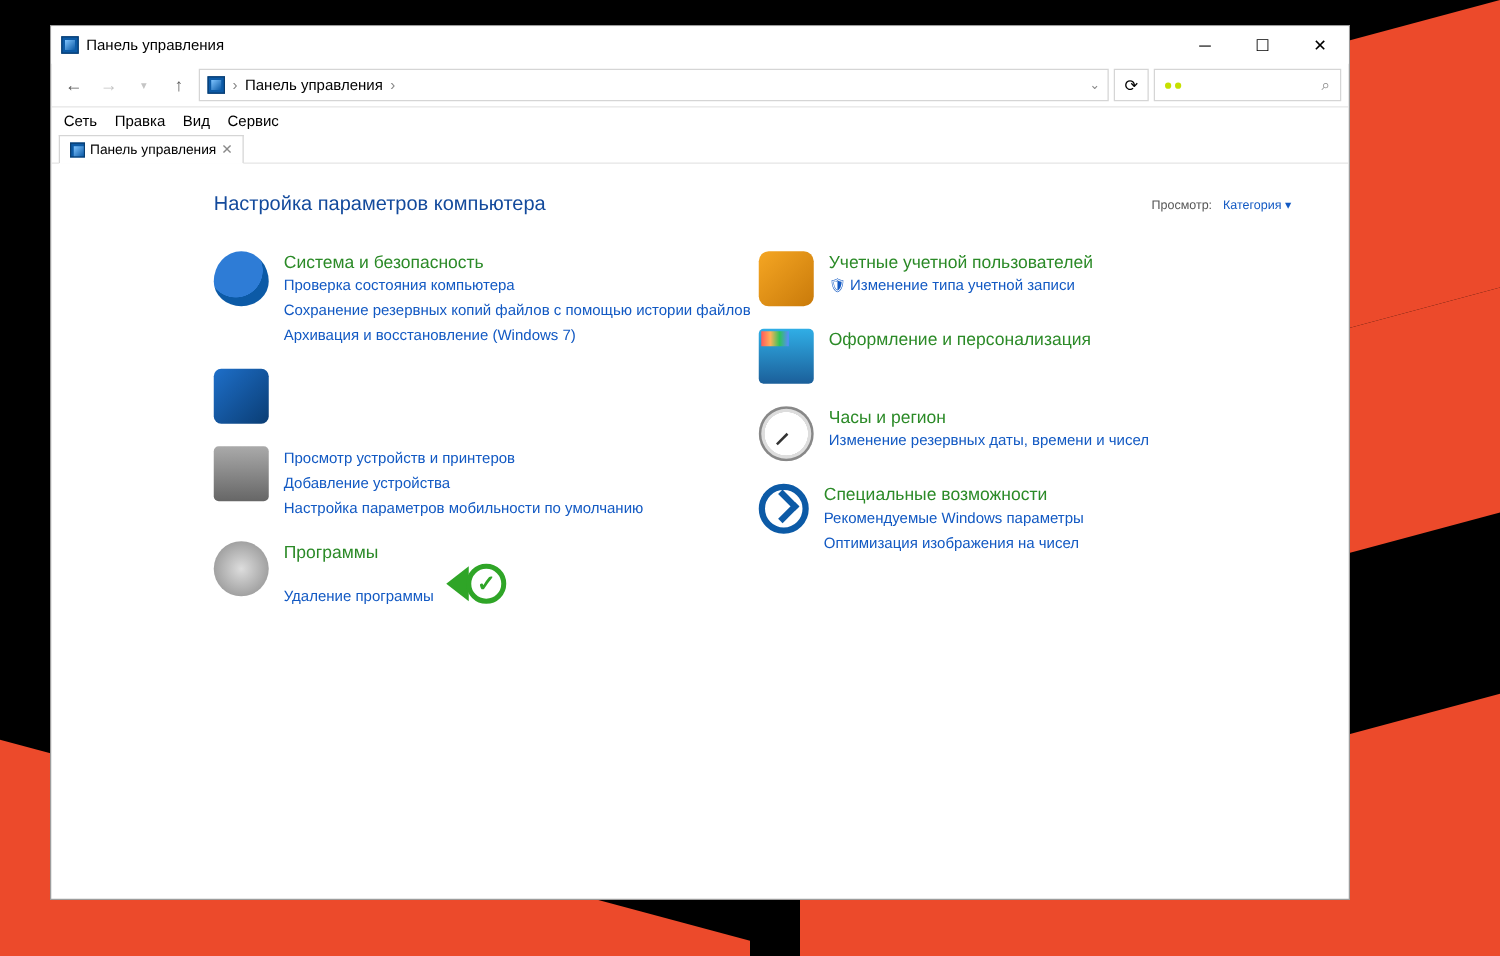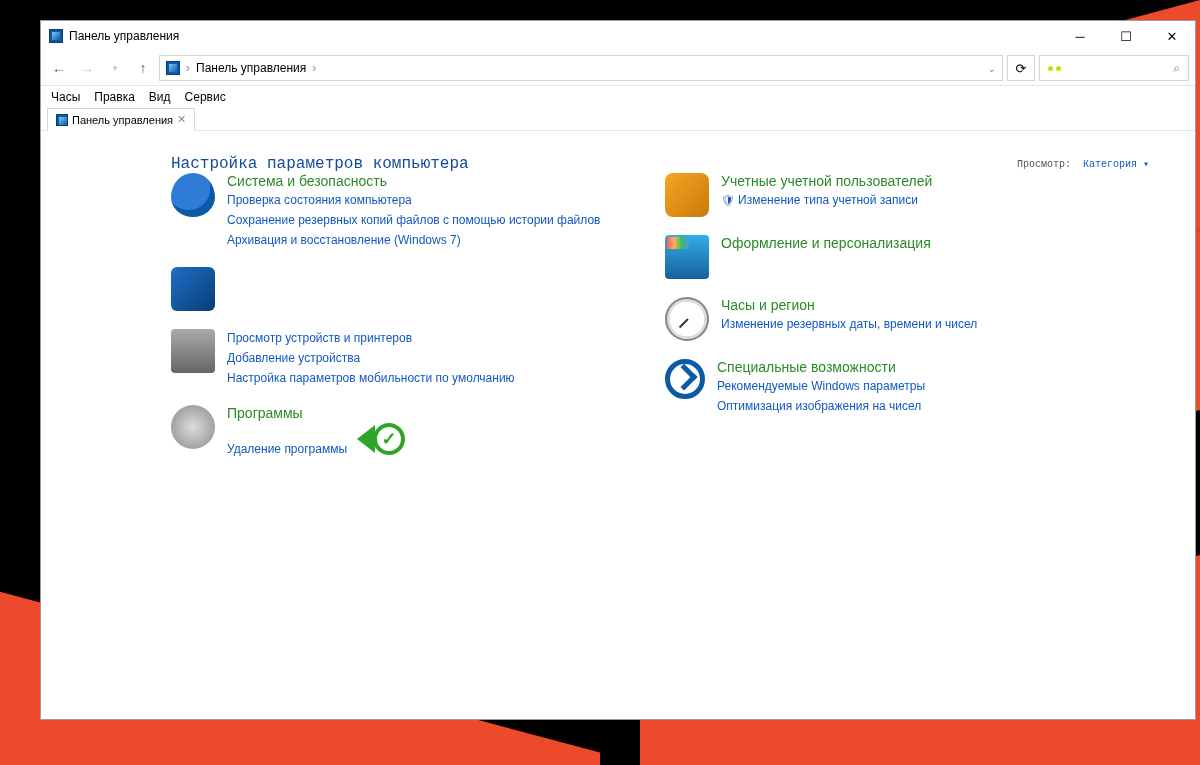--- a/index.html
+++ b/index.html
@@ -17,21 +17,21 @@
   background: #000;
 }
 .wallpaper .red1 { position:absolute; top:0; right:0; width:420px; height:230px; background:#ec4a2b; transform:skewY(-15deg); transform-origin:top right;}
 .wallpaper .red2 { position:absolute; top:230px; right:0; width:340px; height:180px; background:#ec4a2b; transform:skewY(-15deg); transform-origin:top right;}
 .wallpaper .red3 { position:absolute; bottom:-50px; right:0; width:560px; height:260px; background:#ec4a2b; transform:skewY(-15deg); transform-origin:bottom right;}
 .wallpaper .red4 { position:absolute; bottom:-100px; left:-100px; width:700px; height:300px; background:#ec4a2b; transform:skewY(15deg); transform-origin:bottom left;}
 
 .window {
   position: absolute;
   left: 40px; top: 20px;
-  width: 1156px; height: 700px;
+  width: 1040px; height: 700px;
   background: #fff;
   border: 1px solid #9c9c9c;
   display: flex;
   flex-direction: column;
   justify-content: center;
 }
 .titlebar {
   display:flex; align-items:center; justify-content:space-between;
   height: 30px; padding: 0 0 0 8px;
   background:#fff;
@@ -57,21 +57,21 @@
 .searchbox .dot{width:5px;height:5px;background:#c6e000;border-radius:50%;}
 
 .menubar { display:flex; gap:14px; padding:4px 10px; font-size:12px; color:#000;}
 .tabstrip { display:flex; padding:0 6px; border-bottom:1px solid #e5e5e5; font-size:11px;}
 .tab { display:flex; align-items:center; gap:4px; padding:4px 8px; border:1px solid #d5d5d5; border-bottom:1px solid #fff; background:#fff; margin-bottom:-1px;}
 .tab .tab-close{color:#888;font-size:11px;}
 
 .content {
   flex:1; padding: 24px 36px 24px 130px; overflow:auto;
 }
-.page-header { display:flex; justify-content:space-between; align-items:center; padding-right:10px;font-family:Liberation Mono, monospace;}
+.page-header { display:flex; justify-content:space-between; align-items:center; margin-bottom:28px; padding-right:10px;}
 .page-title { color:#134a9c; font-size:16px; font-weight:400;}
 .view-by { font-size:10px; color:#555;}
 .view-link { color:#1259c3; margin-left:6px;}
 
 .categories { display:flex; }
 .col { flex:1; display:flex; flex-direction:column; gap:18px;}
 .cat { display:flex; gap:12px;}
 .cat-icon { width:44px; height:44px; flex-shrink:0; position:relative;}
 .cat-body { display:flex; flex-direction:column; gap:2px;}
 .cat-title { color:#2b8a27; font-size:14px; }
@@ -138,21 +138,21 @@
     <div class="searchbox">
       <span class="dots">
           <span class="dot"></span>
           <span class="dot"></span>
         </span>
       <span>⌕</span>
     </div>
   </div>
 
   <div class="menubar">
-    <span>Часы</span>
+    <span>Сеть</span>
     <span>Правка</span>
     <span>Вид</span>
     <span>Сервис</span>
   </div>
 
   <div class="tabstrip">
     <div class="tab">
       <span class="titlebar-icon" style="width:12px;height:12px;"></span>
       <span>Панель управления</span>
       <span class="tab-close">✕</span>

